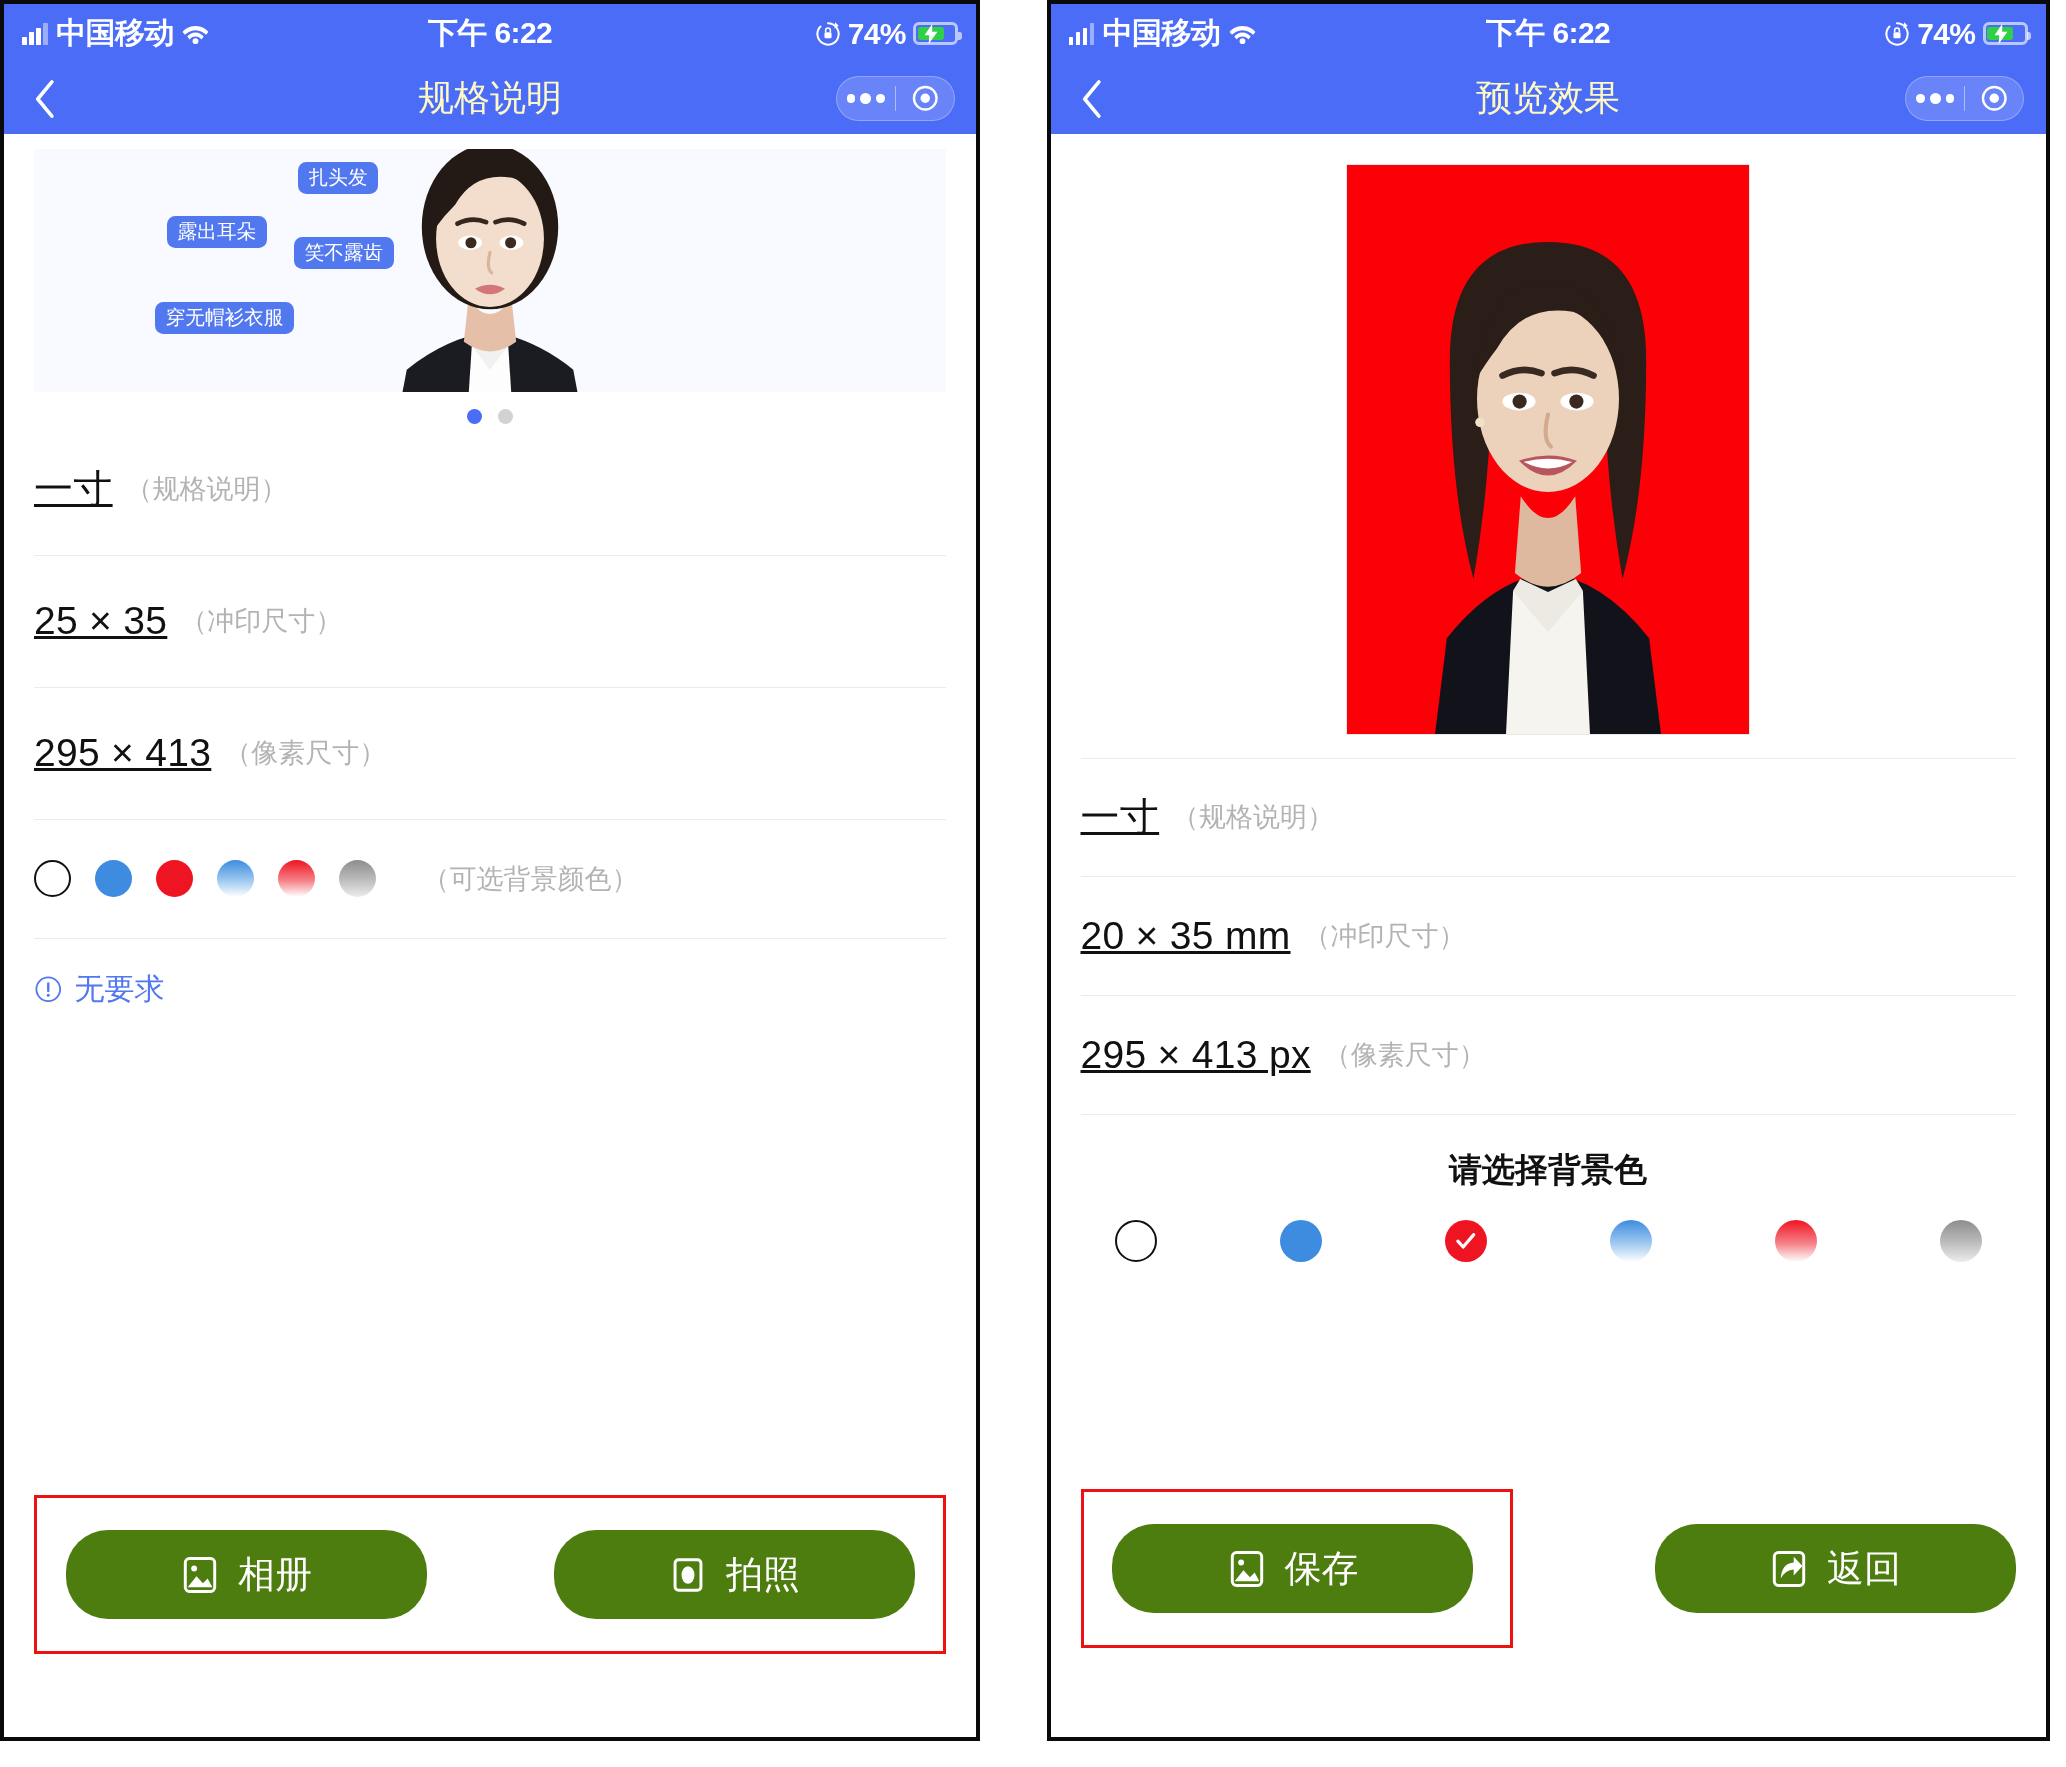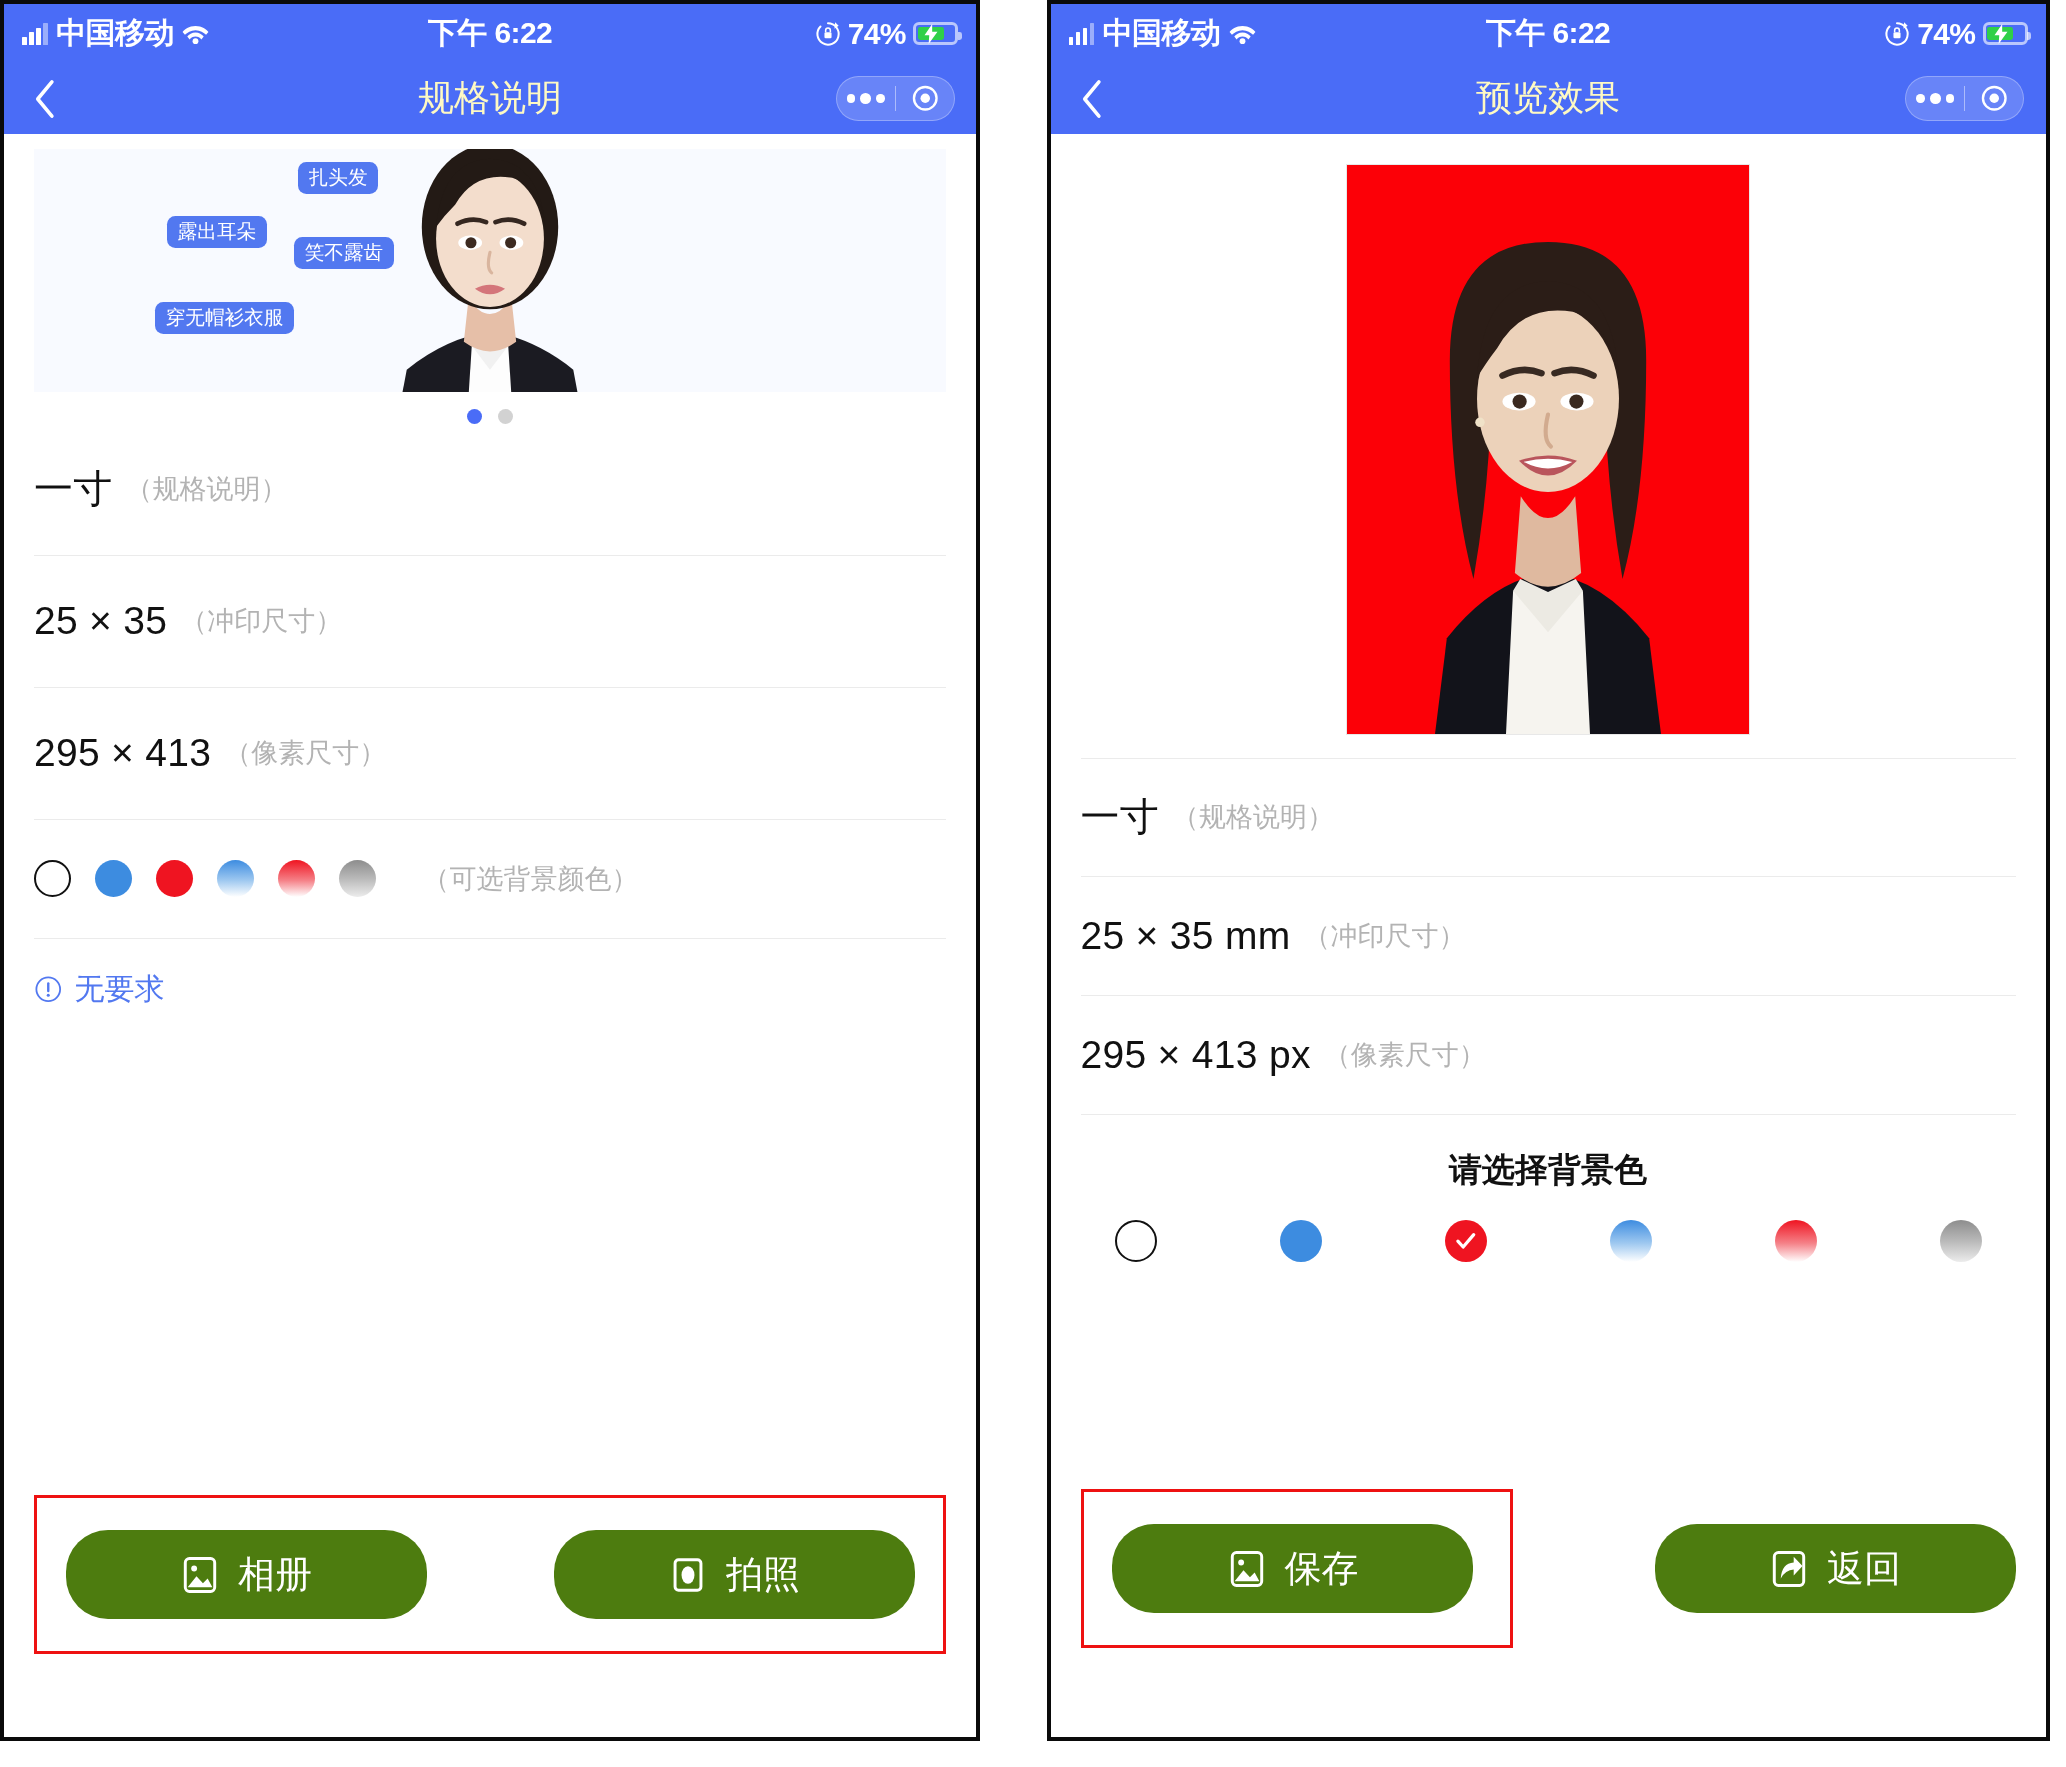--- a/index.html
+++ b/index.html
@@ -156,21 +156,21 @@
   .dot-off { background: #d2d2d2; }
 
   
   .spec-list { margin: 0 30px; }
   .spec-row {
     height: 132px;
     display: flex;
     align-items: center;
     border-bottom: 1.2px solid #ebebeb;
   }
-  .spec-main { font-size: 39px; color: #111; letter-spacing: 0.3px; }
+  .spec-main { font-size: 39px; color: #111; letter-spacing: 0.3px; text-decoration: underline; }
   .spec-sub { font-size: 27px; color: #b3b3b3; margin-left: 13px; }
 
   .swatch-row {
     height: 119px;
     display: flex;
     align-items: center;
     border-bottom: 1.2px solid #ebebeb;
     gap: 24px;
   }
   .sw {
@@ -542,21 +542,21 @@
           </svg>
         </div>
       </div>
 
       <div class="spec-list" style="margin-top:22.5px;">
         <div class="spec-row" style="height:119px;border-top:1.2px solid #ebebeb;">
           <span class="spec-main">一寸</span>
           <span class="spec-sub">（规格说明）</span>
         </div>
         <div class="spec-row" style="height:119px;">
-          <span class="spec-main">25 × 35 mm</span>
+          <span class="spec-main">20 × 35 mm</span>
           <span class="spec-sub">（冲印尺寸）</span>
         </div>
         <div class="spec-row" style="height:119px;">
           <span class="spec-main">295 × 413 px</span>
           <span class="spec-sub">（像素尺寸）</span>
         </div>
 
         <div class="sel-title">请选择背景色</div>
 
         <div class="sel-swatches">

